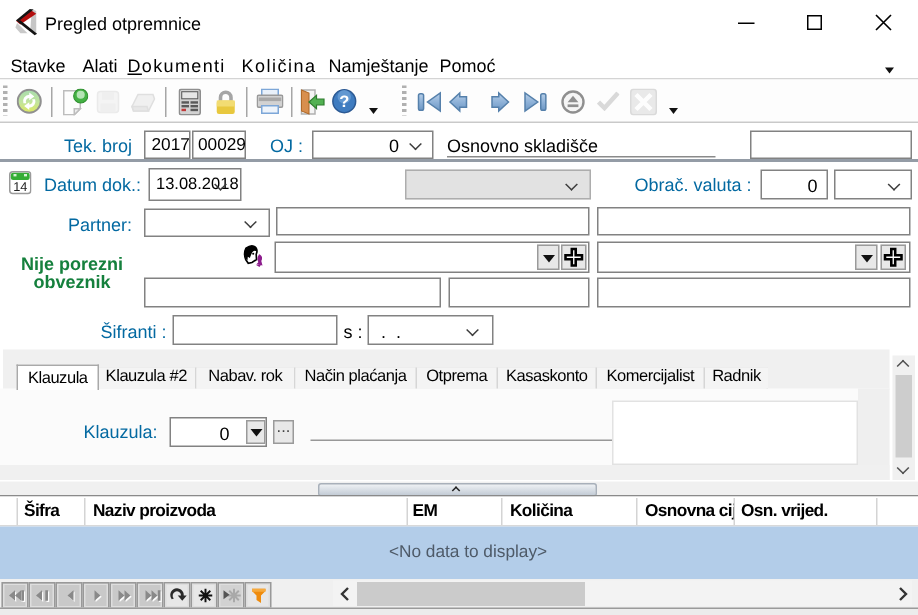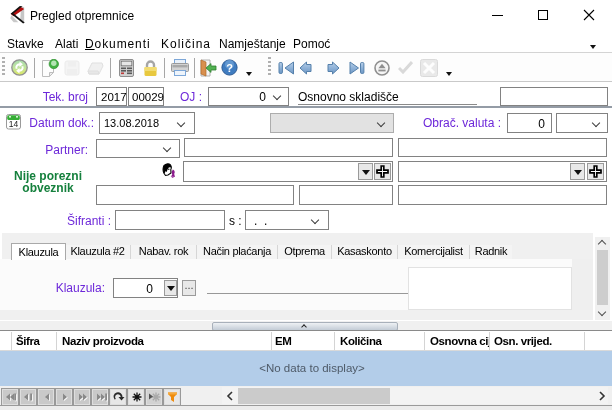--- a/index.html
+++ b/index.html
@@ -1,20 +1,20 @@
 <!DOCTYPE html>
 <html><head>
 <meta charset="utf-8">
 <style>
 * { margin:0; padding:0; box-sizing:border-box; }
 html,body { width:612px; height:410px; overflow:hidden; background:#fff; }
 body { font-family:"Liberation Sans", sans-serif; position:relative; }
 .abs { position:absolute; }
 .lbl { position:absolute; font-size:12px; color:#000; white-space:nowrap; }
-.rlbl { position:absolute; font-size:12px; color:#6d28d9; white-space:nowrap; text-align:right; left:0; }
+.rlbl { position:absolute; font-size:12px; color:#0369a1; white-space:nowrap; text-align:right; left:0; }
 .box { position:absolute; background:#fff; border:1px solid #828282;padding-left:24px; }
 .chv { position:absolute; width:6px; height:6px; border-right:1.4px solid #3c3c3c; border-bottom:1.4px solid #3c3c3c; transform:rotate(45deg); }
 .tri { position:absolute; width:0; height:0; border-left:4px solid transparent; border-right:4px solid transparent; border-top:5px solid #111; }
 .vsep { position:absolute; width:1px; background:#a6a6a6; }
 .cbtn { width:15px; height:17px; background:#e8e8e8; border:1px solid #9a9a9a; }
 .tab { position:absolute; top:245px; height:14px; background:#f4f4f4; border-right:1px solid #d6d6d6; font-size:11px; letter-spacing:-0.3px; text-align:center; line-height:13px; }
 .gh { position:absolute; top:335px; font-size:11.5px; font-weight:bold; color:#000; white-space:nowrap; letter-spacing:-0.4px; }
 .gsep { position:absolute; top:332px; width:1px; height:18px; background:#d4d4d4; }
 .nbtn { position:absolute; top:388px; width:18px; height:18px; background:#c9c9c9; border:1px solid #999; box-shadow:inset 0 0 0 1px #dedede; }
 .nbtn.lt { background:#e7e7e7; }
@@ -182,21 +182,21 @@
 <div class="abs" style="left:0;top:108px;width:612px;height:1px;background:#fff;"></div>
 
 <svg class="abs" style="left:6px;top:113px;" width="15" height="17" viewBox="0 0 15 17">
   <rect x="0.5" y="1.5" width="14" height="14.5" rx="2" fill="#fff" stroke="#9a9a9a"></rect>
   <rect x="1.2" y="2.2" width="12.6" height="4.8" rx="1.5" fill="#35ad35"></rect>
   <rect x="3" y="3" width="2" height="1.6" fill="#d8f2d8"></rect>
     <rect x="10" y="3" width="2" height="1.6" fill="#d8f2d8"></rect>
   <text x="7.5" y="14" font-size="8.5" font-family="Liberation Sans" text-anchor="middle" fill="#222">14</text>
 </svg>
 <div class="rlbl" style="width:94px;top:116px;">Datum dok.:</div>
-<div class="box" style="left:99px;top:112px;width:96px;height:22px;">
+<div class="box" style="left:99px;top:112px;width:62px;height:22px;">
     <div class="lbl" style="left:4px;top:4px;font-size:11px;">13.08.2018</div>
     <div class="chv" style="right:10px;top:7px;"></div>
   </div>
 <div class="box" style="left:270px;top:113px;width:124px;height:20px;background:#e2e2e2;border-color:#adadad;">
     <div class="chv" style="right:9px;top:6px;"></div>
   </div>
 <div class="rlbl" style="width:501px;top:116px;">Obrač. valuta :</div>
 <div class="box" style="left:507px;top:113px;width:45px;height:20px;">
     <div class="lbl" style="right:6px;top:3px;">0</div>
   </div>

